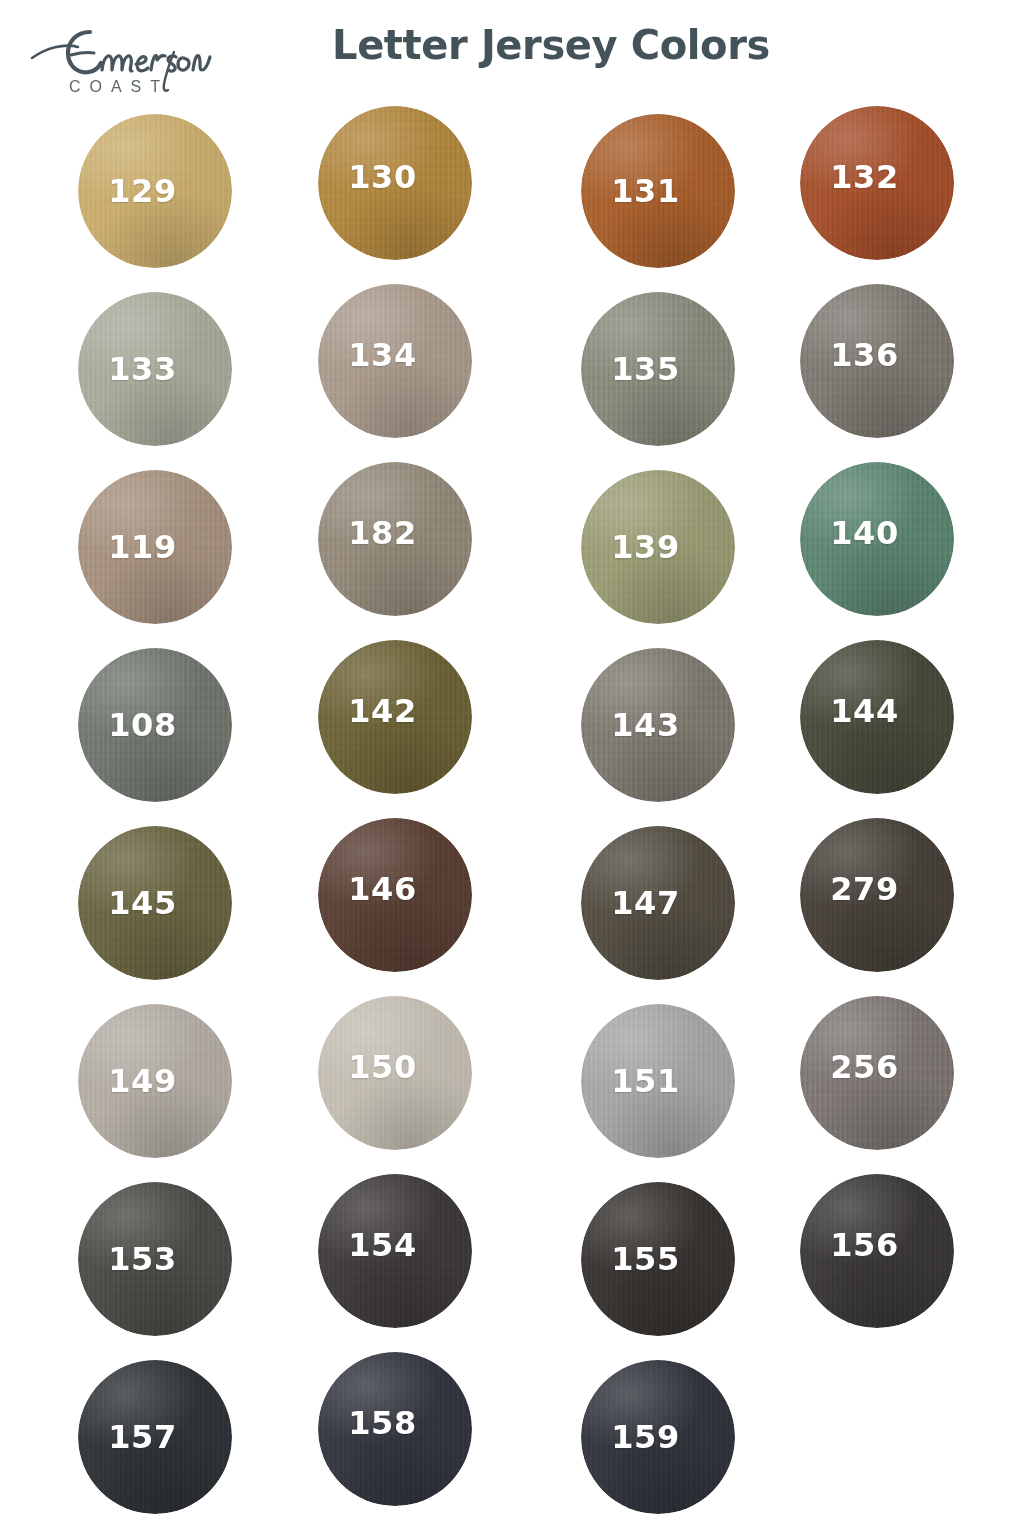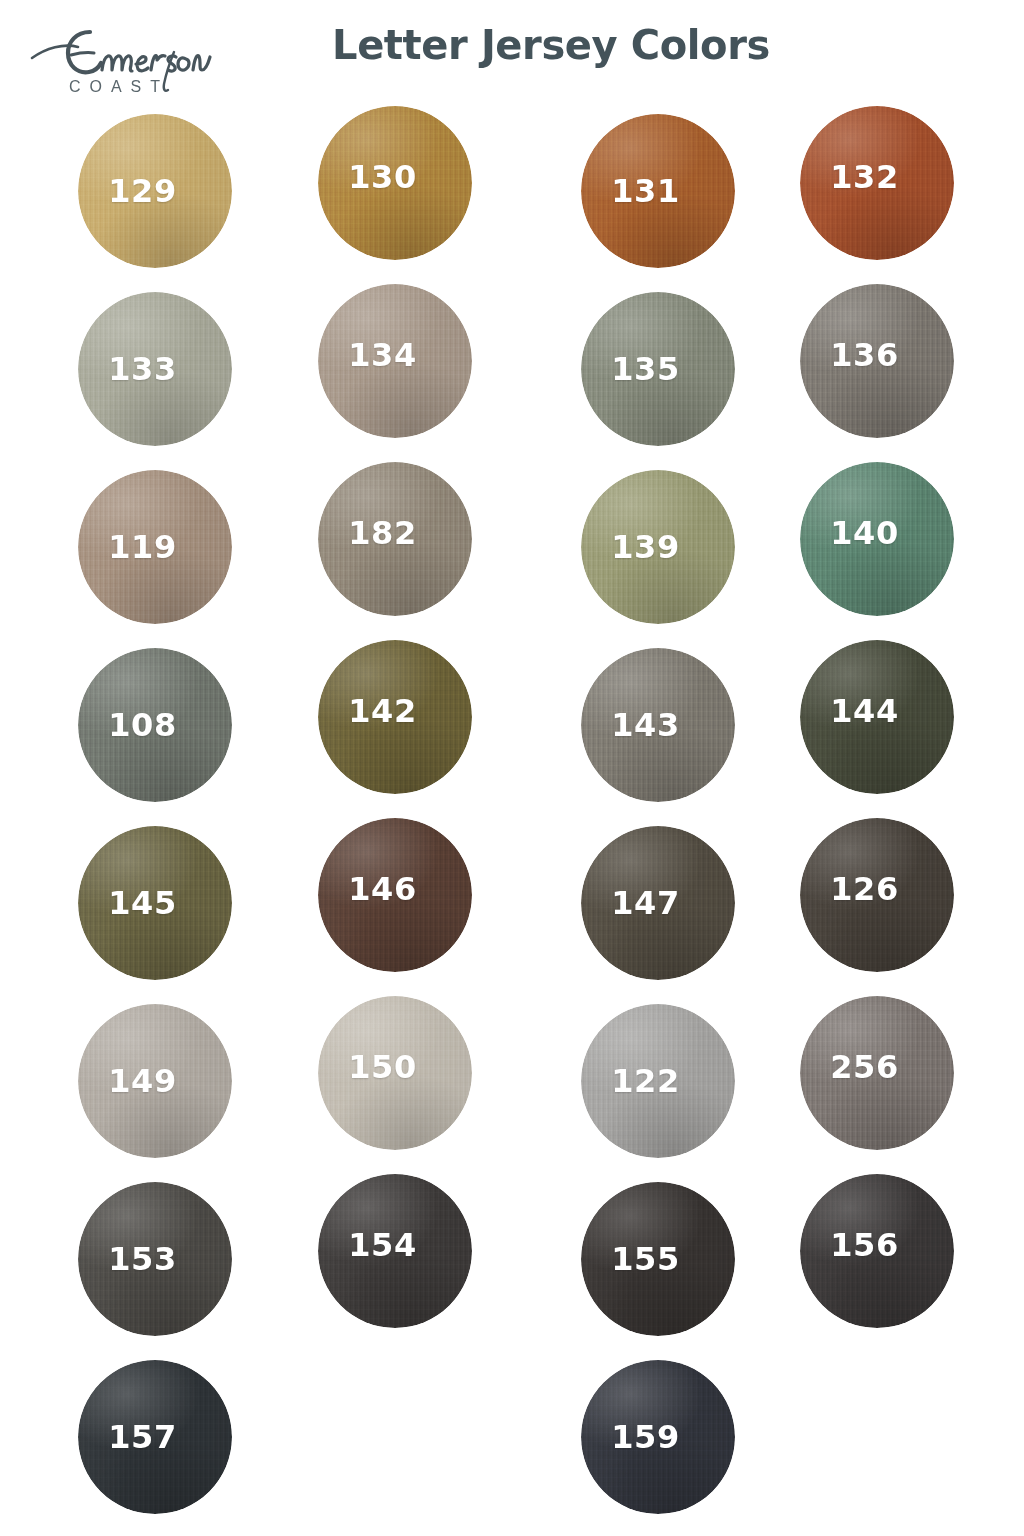--- a/index.html
+++ b/index.html
@@ -322,42 +322,42 @@
       <div class="swatch col-2">
         <span class="swatch-fill" style="background-color: rgb(83, 77, 66);"></span>
         <span class="swatch-texture"></span>
         <span class="swatch-shade"></span>
         <span class="swatch-label">147</span>
       </div>
       <div class="swatch col-3">
         <span class="swatch-fill" style="background-color: rgb(71, 65, 58);"></span>
         <span class="swatch-texture"></span>
         <span class="swatch-shade"></span>
-        <span class="swatch-label">126</span>
+        <span class="swatch-label">279</span>
       </div>
     </div>
 
     <div class="swatch-row">
       <div class="swatch col-0">
         <span class="swatch-fill" style="background-color: rgb(178, 172, 164);"></span>
         <span class="swatch-texture"></span>
         <span class="swatch-shade"></span>
         <span class="swatch-label">149</span>
       </div>
       <div class="swatch col-1">
         <span class="swatch-fill" style="background-color: rgb(195, 189, 178);"></span>
         <span class="swatch-texture"></span>
         <span class="swatch-shade"></span>
         <span class="swatch-label">150</span>
       </div>
       <div class="swatch col-2">
         <span class="swatch-fill" style="background-color: rgb(166, 165, 163);"></span>
         <span class="swatch-texture"></span>
         <span class="swatch-shade"></span>
-        <span class="swatch-label">122</span>
+        <span class="swatch-label">151</span>
       </div>
       <div class="swatch col-3">
         <span class="swatch-fill" style="background-color: rgb(125, 118, 114);"></span>
         <span class="swatch-texture"></span>
         <span class="swatch-shade"></span>
         <span class="swatch-label">256</span>
       </div>
     </div>
 
     <div class="swatch-row">
@@ -386,20 +386,26 @@
         <span class="swatch-label">156</span>
       </div>
     </div>
 
     <div class="swatch-row">
       <div class="swatch col-0">
         <span class="swatch-fill" style="background-color: rgb(47, 52, 56);"></span>
         <span class="swatch-texture"></span>
         <span class="swatch-shade"></span>
         <span class="swatch-label">157</span>
+      </div>
+      <div class="swatch col-1">
+        <span class="swatch-fill" style="background-color: rgb(52, 54, 64);"></span>
+        <span class="swatch-texture"></span>
+        <span class="swatch-shade"></span>
+        <span class="swatch-label">158</span>
       </div>
       <div class="swatch col-2">
         <span class="swatch-fill" style="background-color: rgb(50, 53, 61);"></span>
         <span class="swatch-texture"></span>
         <span class="swatch-shade"></span>
         <span class="swatch-label">159</span>
       </div>
     </div>
 
   </div>

